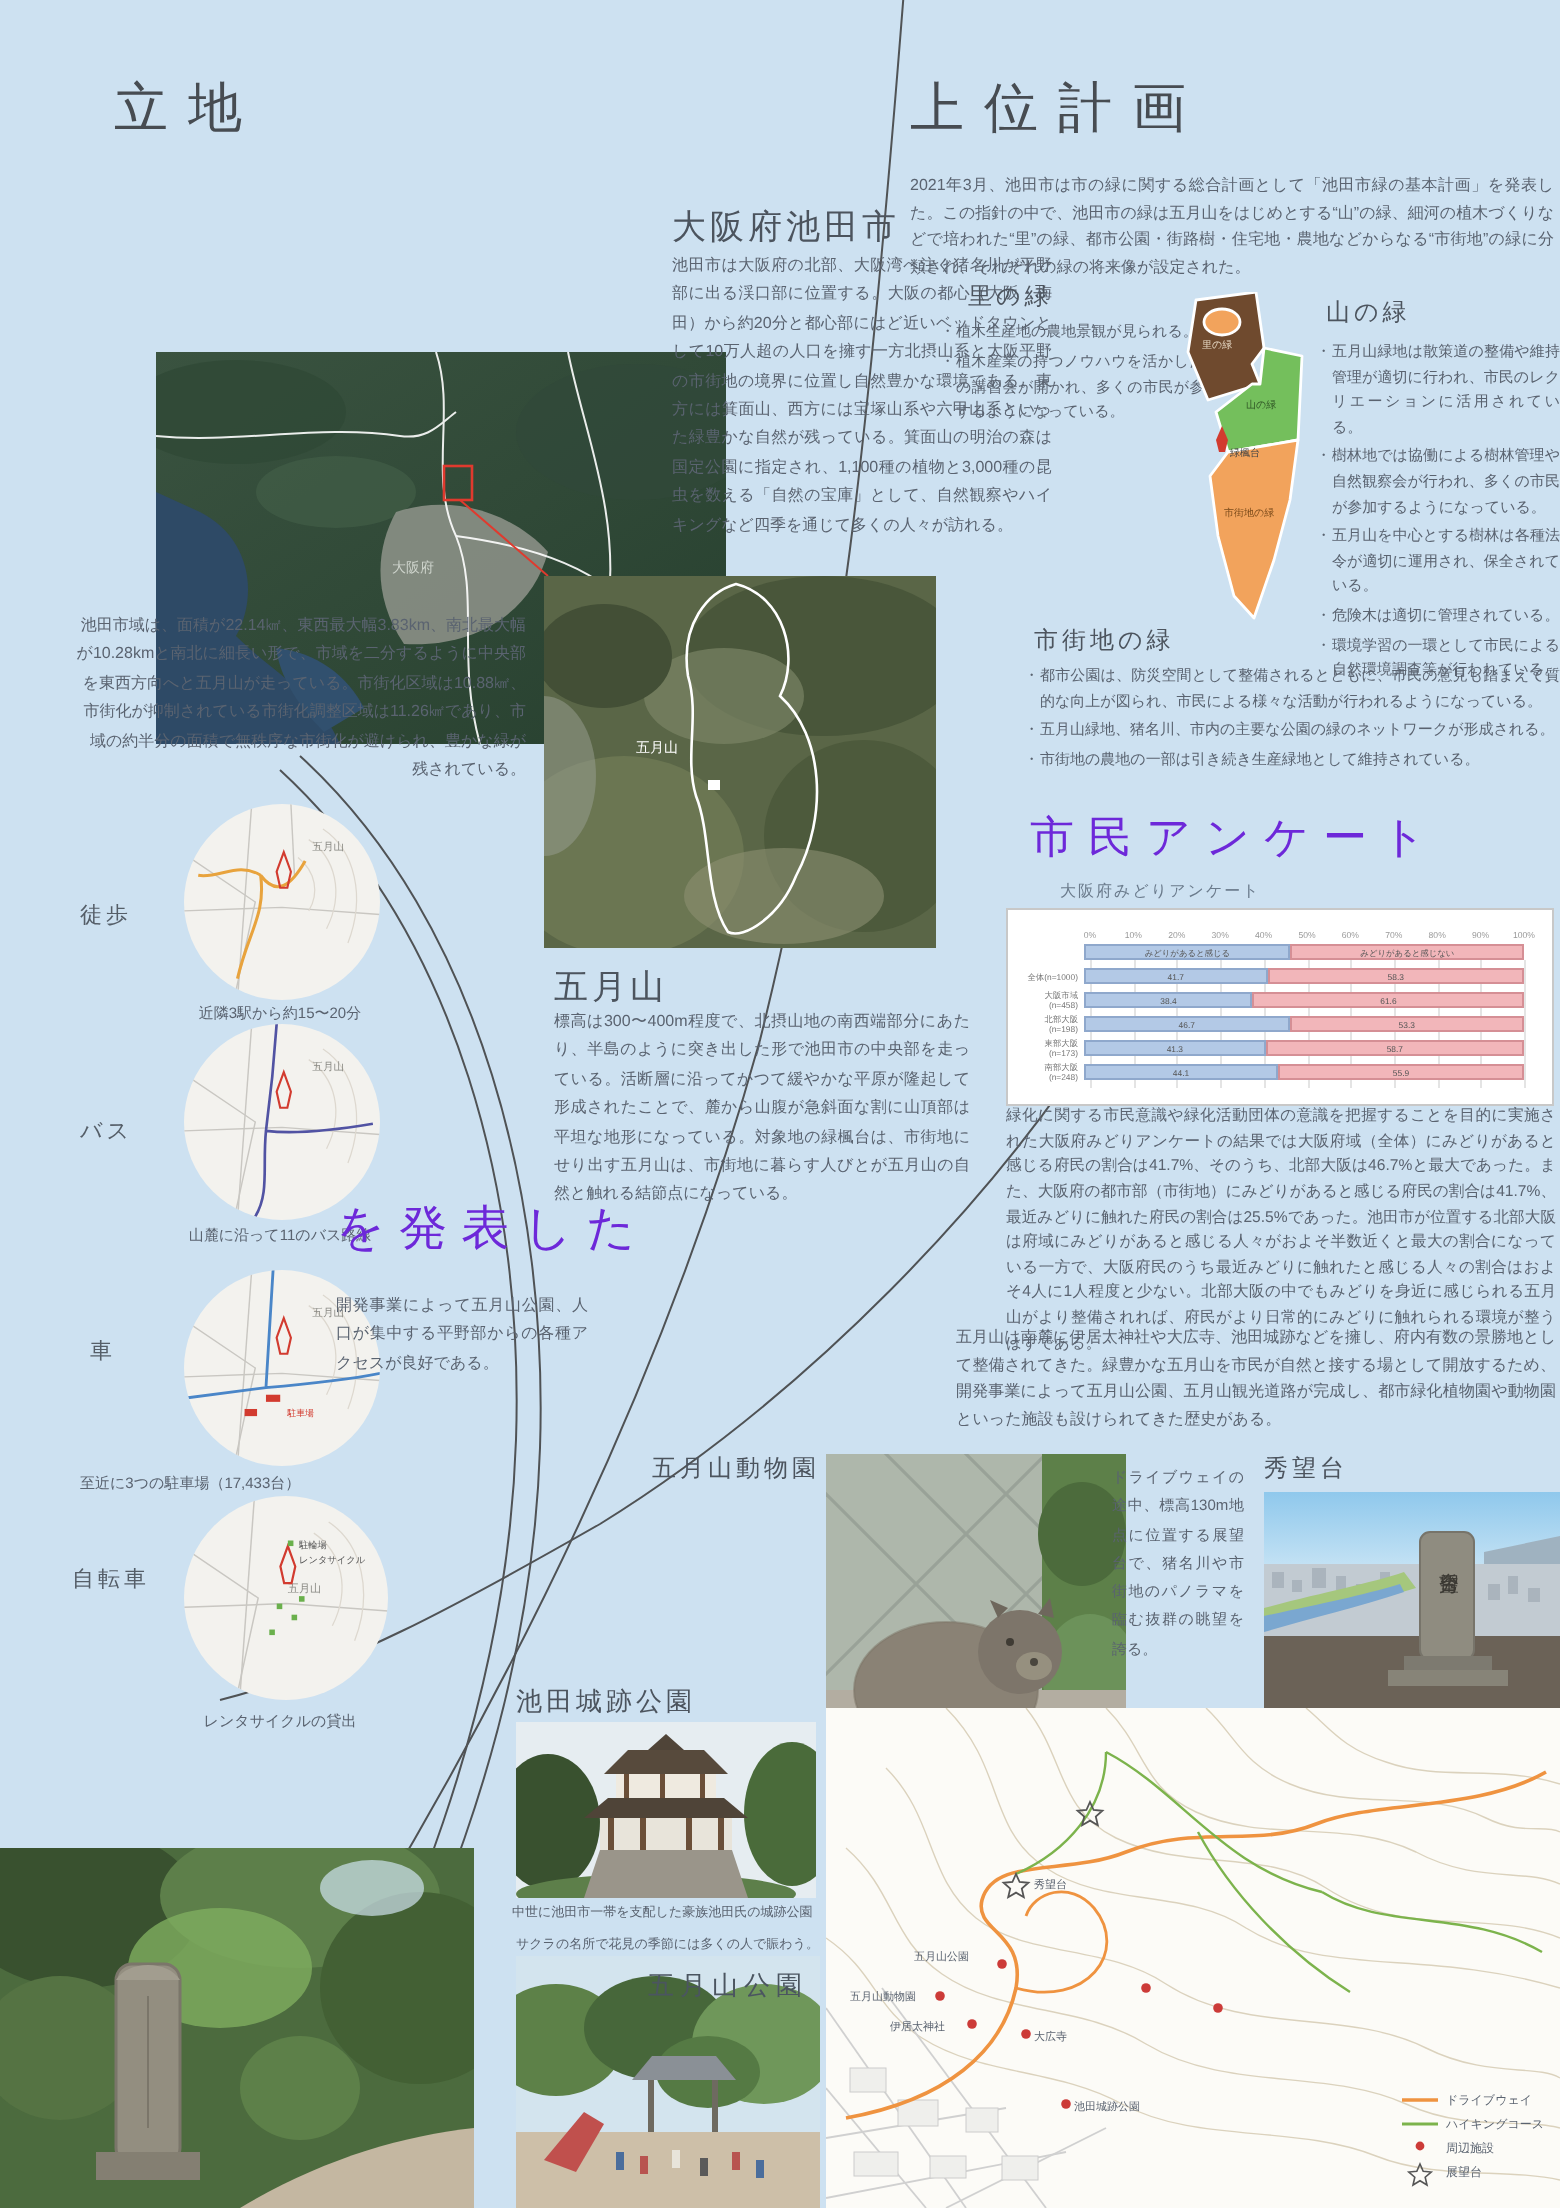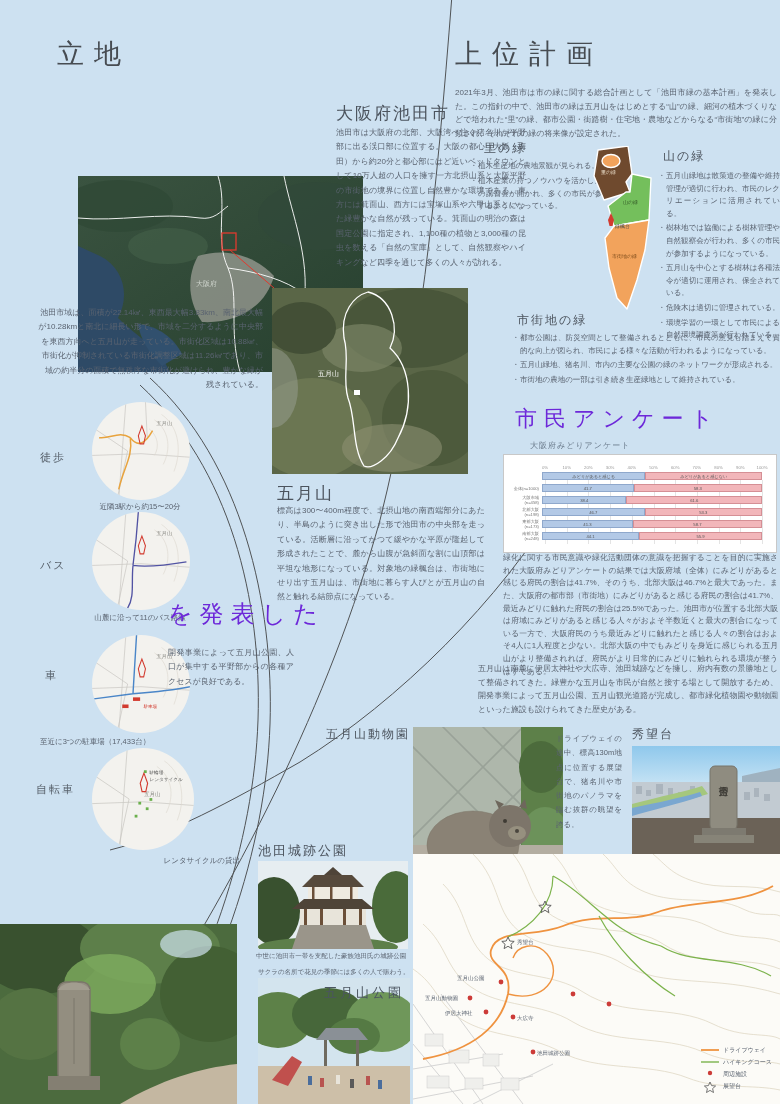--- a/index.html
+++ b/index.html
@@ -184,21 +184,21 @@
       <path d="M52,38 l4,-11 l4,11 l-2,9 l-4,0 z" fill="none" stroke="#d23b2f" stroke-width="1.2"></path>
       <rect x="50" y="58" width="3" height="3" fill="#6ab04c"></rect>
         <rect x="58" y="64" width="3" height="3" fill="#6ab04c"></rect>
       <rect x="46" y="72" width="3" height="3" fill="#6ab04c"></rect>
         <rect x="62" y="54" width="3" height="3" fill="#6ab04c"></rect>
       <rect x="56" y="24" width="3" height="3" fill="#6ab04c"></rect>
       <text x="62" y="28" font-size="5" fill="#555">駐輪場</text>
       <text x="62" y="36" font-size="5" fill="#555">レンタサイクル</text>
     </svg>
   </div>
-  <div class="abs cap z2" style="left:40px;top:856px;width:200px;text-align:right;">レンタサイクルの貸出</div>
+  <div class="abs cap z2" style="left:40px;top:856px;width:200px;text-align:center;">レンタサイクルの貸出</div>
 
   <div class="abs sec-h2 z2" style="left:168px;top:598px;font-size:24px;">を発表した</div>
   <div class="abs body-t z2" style="left:168px;top:646px;width:126px;">開発事業によって五月山公園、人口が集中する平野部からの各種アクセスが良好である。</div>
 
   <div class="abs sec-h z2" style="left:455px;top:36px;">上位計画</div>
   <div class="abs body-t z2" style="left:455px;top:86px;width:322px;line-height:1.7;">2021年3月、池田市は市の緑に関する総合計画として「池田市緑の基本計画」を発表した。この指針の中で、池田市の緑は五月山をはじめとする“山”の緑、細河の植木づくりなどで培われた“里”の緑、都市公園・街路樹・住宅地・農地などからなる“市街地”の緑に分類され、それぞれの緑の将来像が設定された。</div>
 
   <div class="abs sub-h z2" style="left:484px;top:140px;font-size:12px;">里の緑</div>
   <div class="abs body-t blist z2" style="left:470px;top:160px;width:140px;font-size:7.5px;line-height:1.7;">
     <div>植木生産地の農地景観が見られる。</div>

